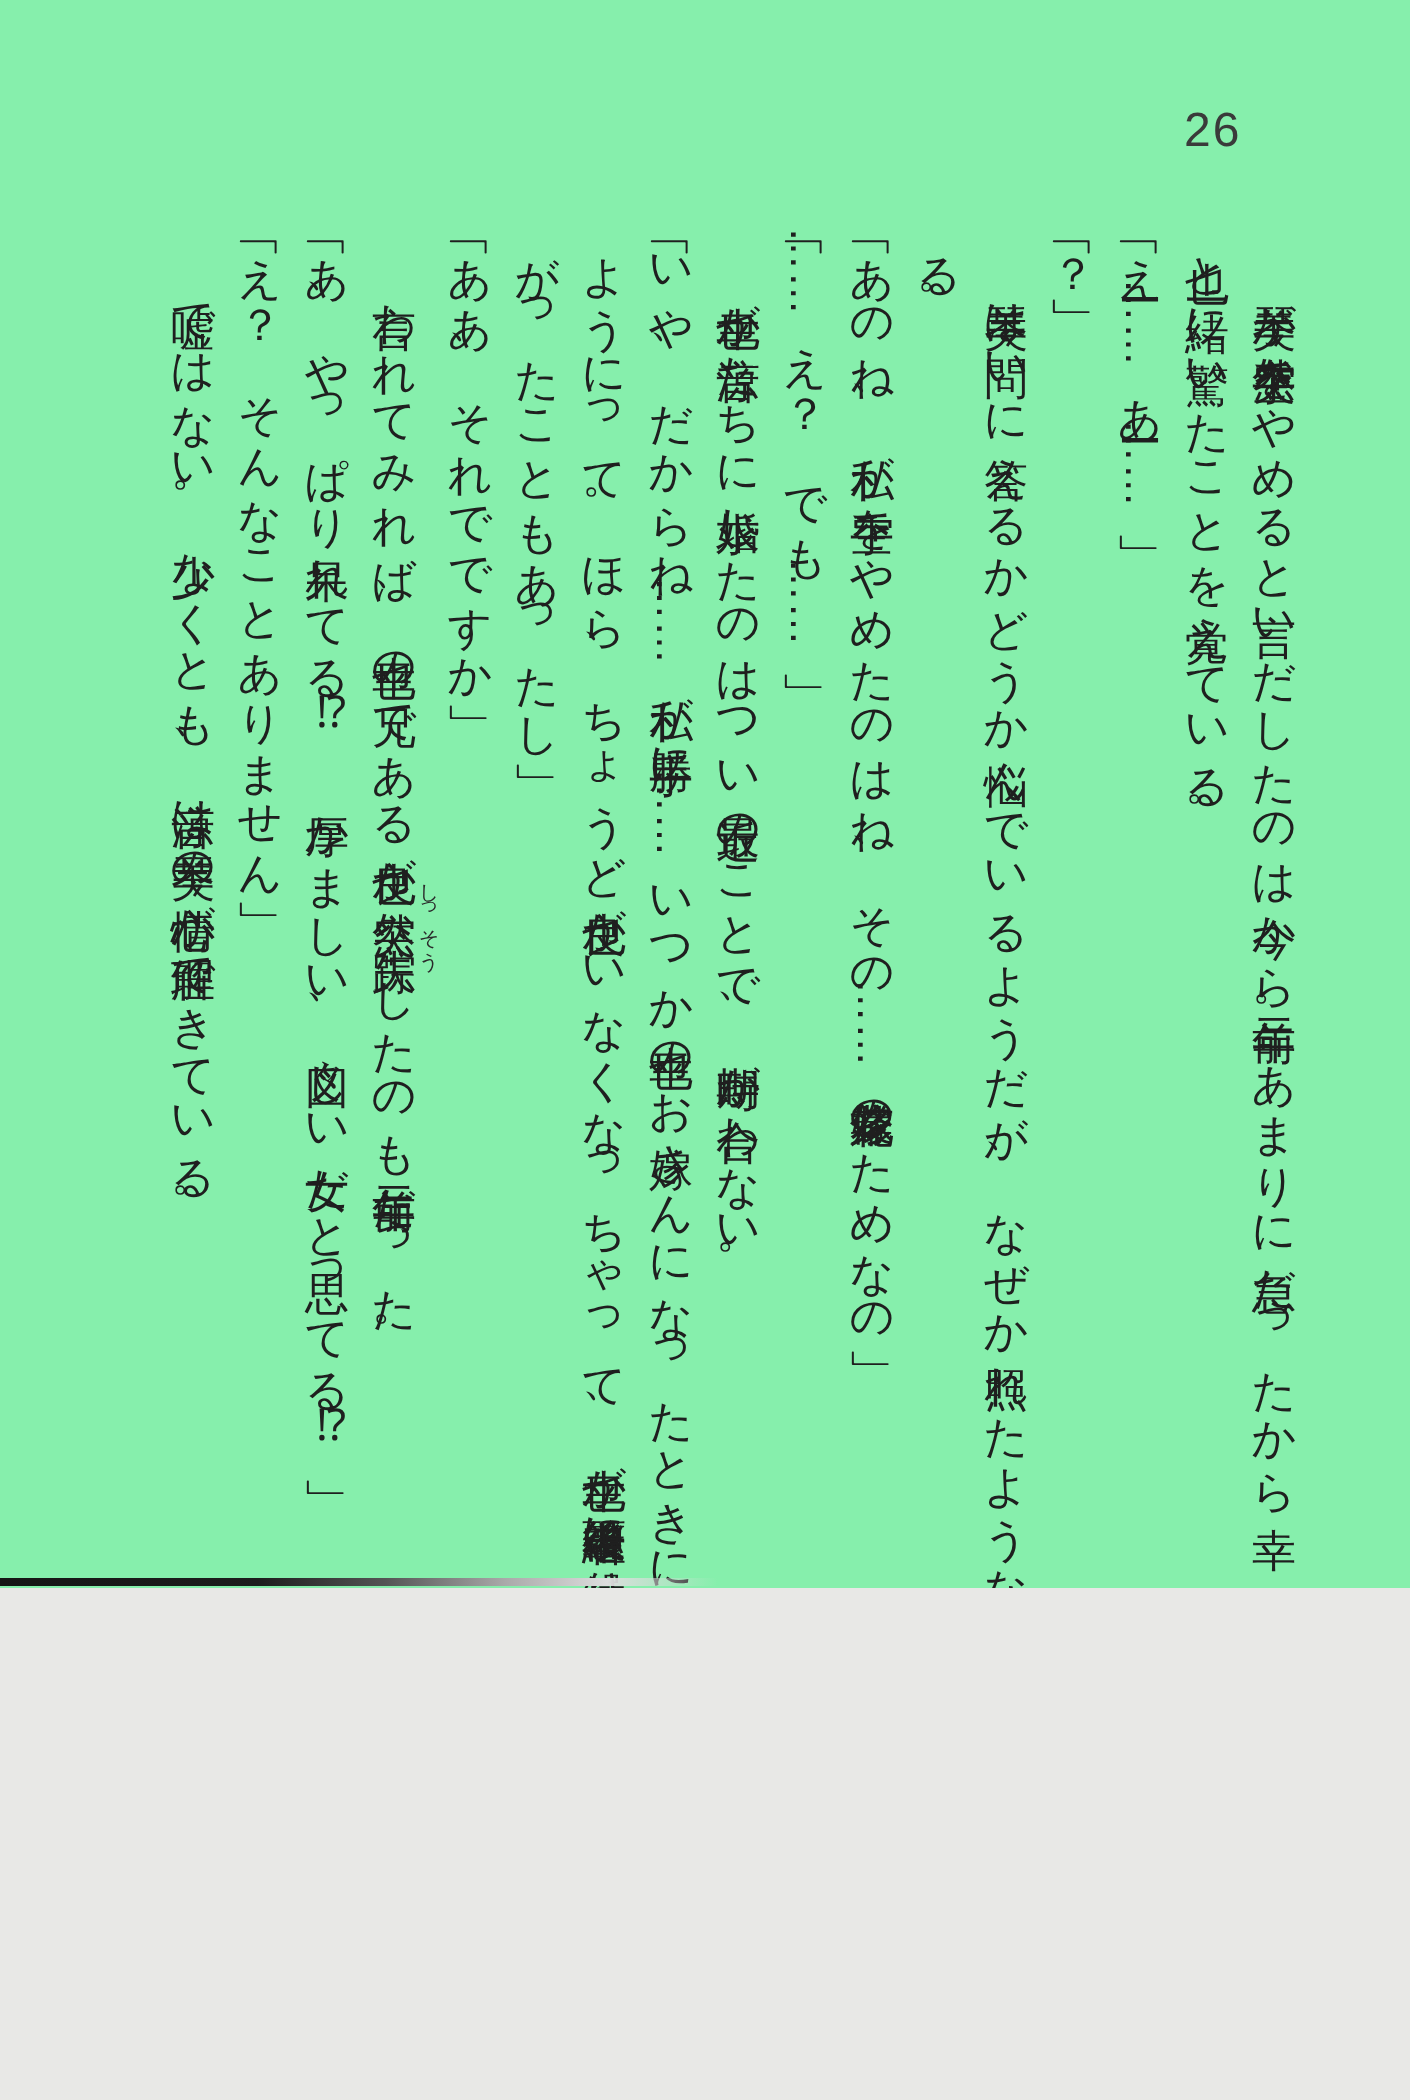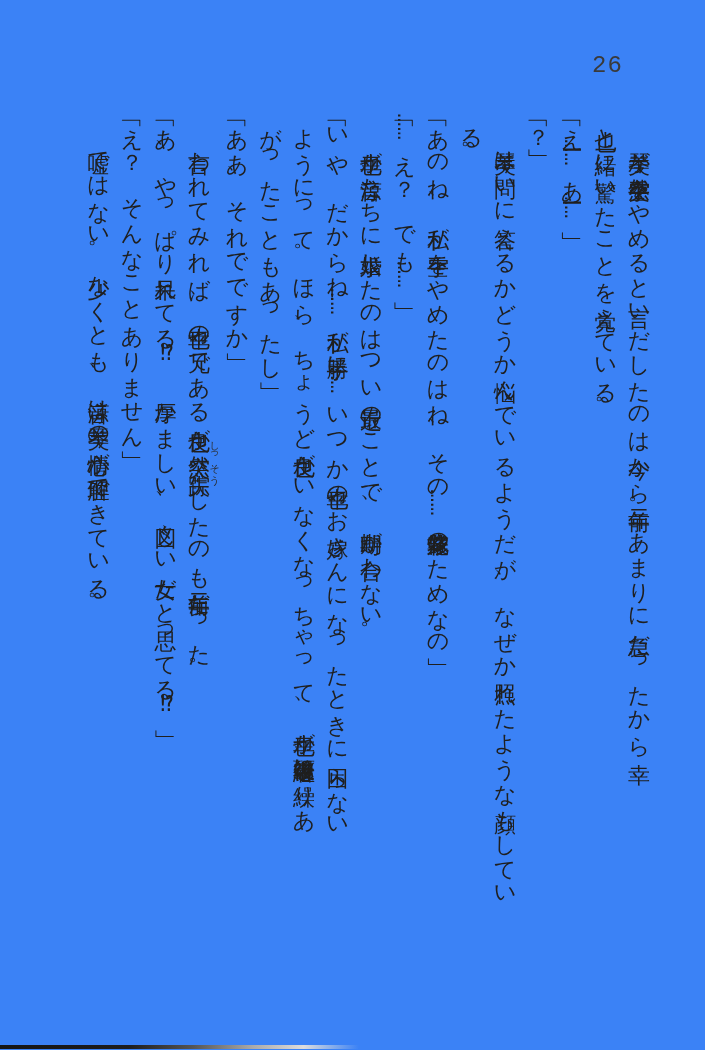--- a/index.html
+++ b/index.html
@@ -3,24 +3,24 @@
 <meta charset="utf-8">
 <style>
   html, body {
     margin: 0;
     padding: 0;
     background: #e8e8e6;
   }
   .page {
     position: relative;
     width: 705px;
-    height: 1050px;
-    background: #3b82f6;
+    height: 794px;
+    background: #86efac;
     overflow: hidden;
-    font-family: Liberation Mono, monospace;
+    font-family: Liberation Sans, sans-serif;
   }
   .page-number {
     position: absolute;
     top: 52px;
     left: 592px;
     font-size: 24px;
     color: #3a3a3a;
     letter-spacing: 1px;
   }
   .text-block {

